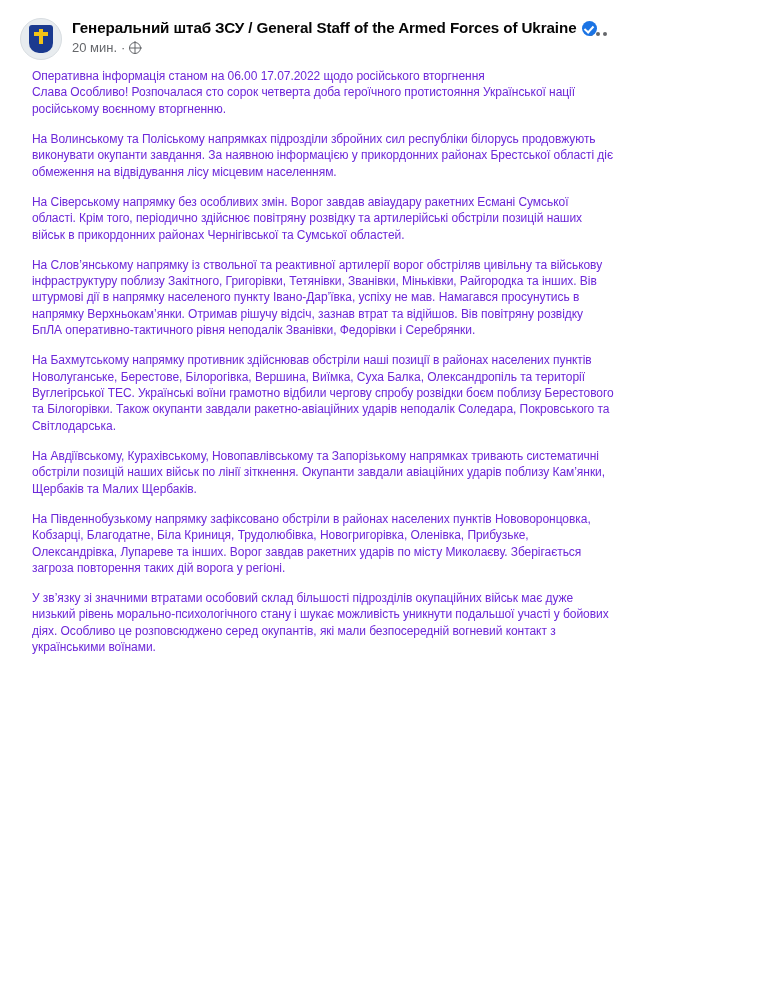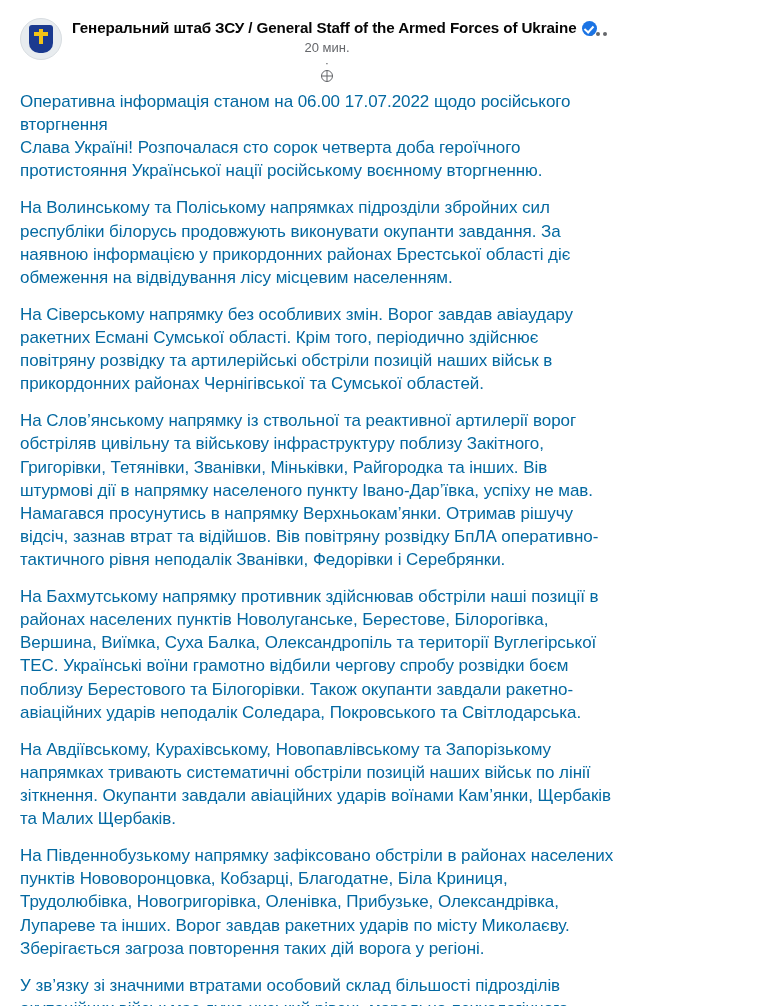--- a/index.html
+++ b/index.html
@@ -103,21 +103,20 @@
     border: solid #ffffff;
     border-width: 0 2px 2px 0;
     transform: rotate(42deg);
   }
   .meta-row {
     display: flex;
     align-items: center;
     margin-top: 3px;
     color: #65676b;
     font-size: 13px;
-    flex-direction: column;
   }
   .meta-sep {
     margin: 0 4px;
   }
   .globe-icon {
     display: inline-block;
     width: 12px;
     height: 12px;
     border-radius: 50%;
     border: 1.2px solid #65676b;
@@ -158,24 +157,24 @@
     width: 4px;
     height: 4px;
     border-radius: 50%;
     background: #65676b;
     display: block;
   }
   .post-body {
     padding: 4px 12px 12px 12px;
   }
   .para {
-    font-size: 17px;
+    font-size: 12px;
     line-height: 1.36;
-    color: #0369a1;
-    margin: 0 0 14px 0;
+    color: #6d28d9;
+    margin: 0 0 14px 12px;
     letter-spacing: -0.05px;
     text-align: left;
   }
   .para:last-child {
     margin-bottom: 0;
   }
 </style>
 </head>
 <body>
 
@@ -198,23 +197,23 @@
     </div>
     <div class="menu-dots">
       <span></span>
       <span></span>
       <span></span>
     </div>
   </div>
 
   <div class="post-body">
     <p class="para" style="margin-bottom:0;">Оперативна інформація станом на 06.00 17.07.2022 щодо російського вторгнення</p>
-    <p class="para">Слава Україні! Розпочалася сто сорок четверта доба героїчного протистояння Української нації російському воєнному вторгненню.</p>
+    <p class="para">Слава Особливо! Розпочалася сто сорок четверта доба героїчного протистояння Української нації російському воєнному вторгненню.</p>
     <p class="para">На Волинському та Поліському напрямках підрозділи збройних сил республіки білорусь продовжують виконувати окупанти завдання. За наявною інформацією у прикордонних районах Брестської області діє обмеження на відвідування лісу місцевим населенням.</p>
     <p class="para">На Сіверському напрямку без особливих змін. Ворог завдав авіаудару ракетних Есмані Сумської області. Крім того, періодично здійснює повітряну розвідку та артилерійські обстріли позицій наших військ в прикордонних районах Чернігівської та Сумської областей.</p>
     <p class="para">На Слов’янському напрямку із ствольної та реактивної артилерії ворог обстріляв цивільну та військову інфраструктуру поблизу Закітного, Григорівки, Тетянівки, Званівки, Міньківки, Райгородка та інших. Вів штурмові дії в напрямку населеного пункту Івано-Дар’ївка, успіху не мав. Намагався просунутись в напрямку Верхньокам’янки. Отримав рішучу відсіч, зазнав втрат та відійшов. Вів повітряну розвідку БпЛА оперативно-тактичного рівня неподалік Званівки, Федорівки і Серебрянки.</p>
     <p class="para">На Бахмутському напрямку противник здійснював обстріли наші позиції в районах населених пунктів Новолуганське, Берестове, Білорогівка, Вершина, Виїмка, Суха Балка, Олександропіль та території Вуглегірської ТЕС. Українські воїни грамотно відбили чергову спробу розвідки боєм поблизу Берестового та Білогорівки. Також окупанти завдали ракетно-авіаційних ударів неподалік Соледара, Покровського та Світлодарська.</p>
-    <p class="para">На Авдіївському, Курахівському, Новопавлівському та Запорізькому напрямках тривають систематичні обстріли позицій наших військ по лінії зіткнення. Окупанти завдали авіаційних ударів воїнами Кам’янки, Щербаків та Малих Щербаків.</p>
+    <p class="para">На Авдіївському, Курахівському, Новопавлівському та Запорізькому напрямках тривають систематичні обстріли позицій наших військ по лінії зіткнення. Окупанти завдали авіаційних ударів поблизу Кам’янки, Щербаків та Малих Щербаків.</p>
     <p class="para">На Південнобузькому напрямку зафіксовано обстріли в районах населених пунктів Нововоронцовка, Кобзарці, Благодатне, Біла Криниця, Трудолюбівка, Новогригорівка, Оленівка, Прибузьке, Олександрівка, Лупареве та інших. Ворог завдав ракетних ударів по місту Миколаєву. Зберігається загроза повторення таких дій ворога у регіоні.</p>
     <p class="para">У зв’язку зі значними втратами особовий склад більшості підрозділів окупаційних військ має дуже низький рівень морально-психологічного стану і шукає можливість уникнути подальшої участі у бойових діях. Особливо це розповсюджено серед окупантів, які мали безпосередній вогневий контакт з українськими воїнами.</p>
   </div>
 
 </div>
 
 </body></html>

